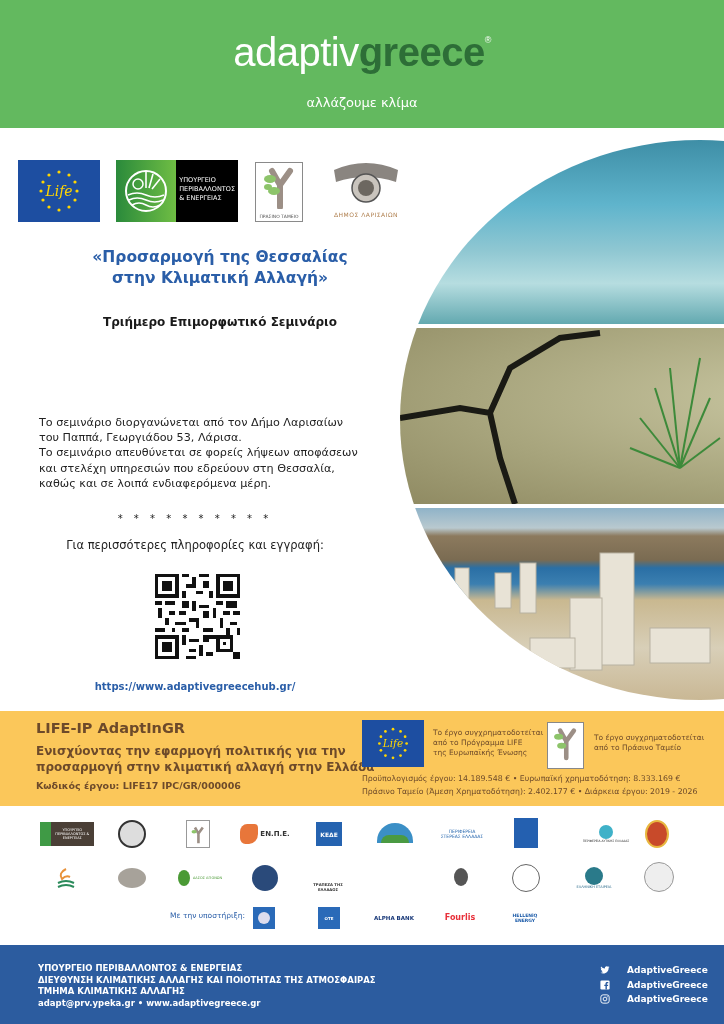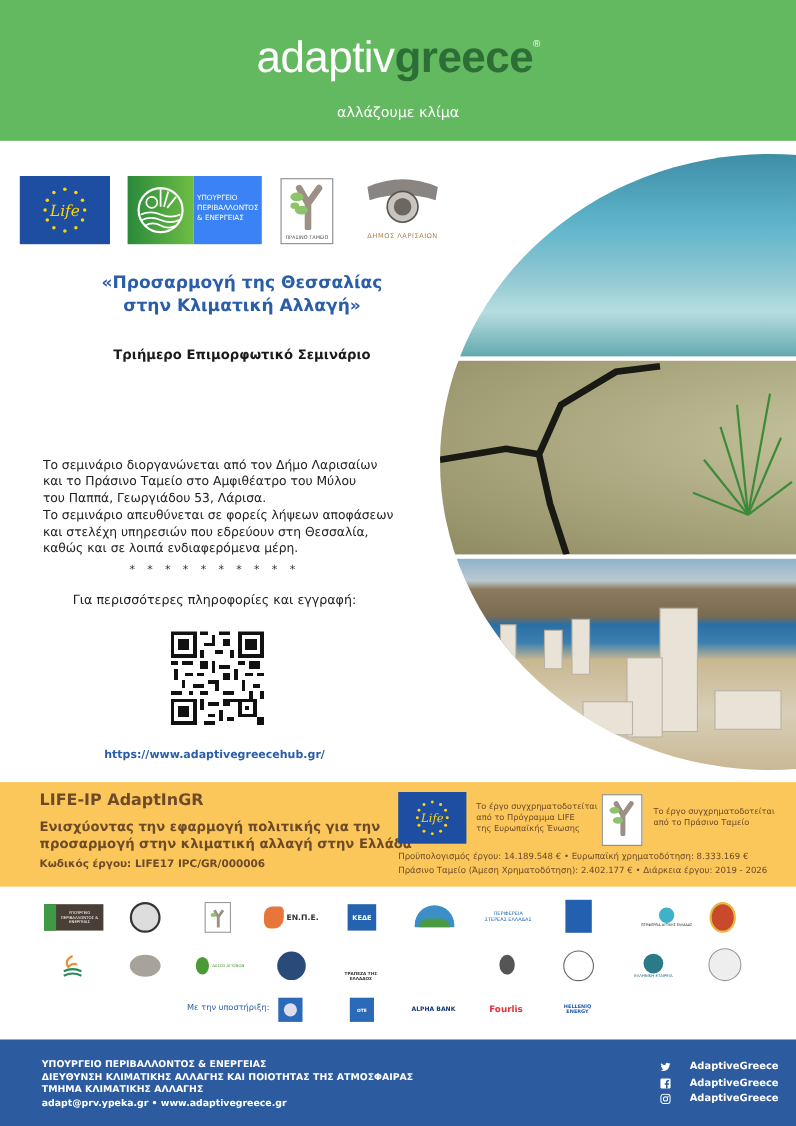--- a/index.html
+++ b/index.html
@@ -9,21 +9,21 @@
   .brand { position: absolute; left: 0; right: 0; top: 32px; text-align: center; font-family: "Liberation Sans", sans-serif; font-size: 40px; letter-spacing: -0.5px; line-height: 1; }
   .brand .b1 { color: #ffffff; }
   .brand .b2 { color: #2d6e37; font-weight: bold; }
   .brand .reg { color: #ffffff; font-size: 9px; vertical-align: top; position: relative; top: 4px; }
   .tagline { position: absolute; left: 0; right: 0; top: 95px; text-align: center; color: #fff; font-size: 13px; }
 
   .logos-top { position: absolute; top: 160px; left: 18px; height: 62px; }
   .logo-life { position: absolute; left: 0; top: 0; width: 82px; height: 62px; background: #1d4ea1; }
   .logo-ypen { position: absolute; left: 98px; top: 0; width: 122px; height: 62px; display: flex; }
   .logo-ypen .g { width: 62px; background: linear-gradient(90deg,#2a8a3b,#6fbd44); display:flex; align-items:center; justify-content:center; }
-  .logo-ypen .br { flex: 1; background: #3b82f6; color:#fff; font-size: 6.5px; padding: 16px 3px; line-height: 1.35; }
+  .logo-ypen .br { flex: 1; background: #000000; color:#fff; font-size: 6.5px; padding: 16px 3px; line-height: 1.35; }
   .logo-prasino { position: absolute; left: 237px; top: 2px; width: 48px; height: 60px; border: 1px solid #8a8a8a; background:#fff; }
   .logo-prasino .cap { position:absolute; bottom:2px; left:0; right:0; text-align:center; font-size:4.5px; color:#555; }
   .logo-dimos { position: absolute; left: 310px; top: 0; width: 76px; height: 62px; }
   .logo-dimos .cap { position:absolute; bottom:4px; left:0; right:0; text-align:center; font-size:6px; color:#b08050; letter-spacing: 0.5px; }
 
   .title { position: absolute; left: 40px; width: 360px; top: 247px; text-align: center; color: #2a5ea8; font-weight: bold; font-size: 15.5px; line-height: 21px; }
   .subtitle { position: absolute; left: 40px; width: 360px; top: 312px; text-align: center; color: #1a1a1a; font-weight: bold; font-size: 12px; line-height: 21px; }
   .desc { position: absolute; left: 39px; top: 375px; width: 360px; color: #222; font-size: 11.2px; line-height: 15.2px; margin-top: 40px; }
   .desc p { white-space: nowrap; }
   .stars { position: absolute; left: 40px; width: 310px; top: 513px; text-align: center; font-size: 10px; letter-spacing: 4px; color: #222; }
@@ -122,21 +122,20 @@
 
 <div class="title">
   <div>«Προσαρμογή της Θεσσαλίας</div>
   <div>στην Κλιματική Αλλαγή»</div>
 </div>
 <div class="subtitle">
   <div>Τριήμερο Επιμορφωτικό Σεμινάριο</div>
 </div>
 <div class="desc">
   <p>Το σεμινάριο διοργανώνεται από τον Δήμο Λαρισαίων</p>
-  <p>και το Πράσινο Ταμείο στο Αμφιθέατρο του Μύλου</p>
   <p>του Παππά, Γεωργιάδου 53, Λάρισα.</p>
   <p>Το σεμινάριο απευθύνεται σε φορείς λήψεων αποφάσεων</p>
   <p>και στελέχη υπηρεσιών που εδρεύουν στη Θεσσαλία,</p>
   <p>καθώς και σε λοιπά ενδιαφερόμενα μέρη.</p>
 </div>
 <div class="stars">* * * * * * * * * *</div>
 <div class="moreinfo">Για περισσότερες πληροφορίες και εγγραφή:</div>
 <div class="qr">
   <svg width="85" height="85" viewBox="0 0 25 25" shape-rendering="crispEdges">
     <rect width="25" height="25" fill="#fff"></rect>

